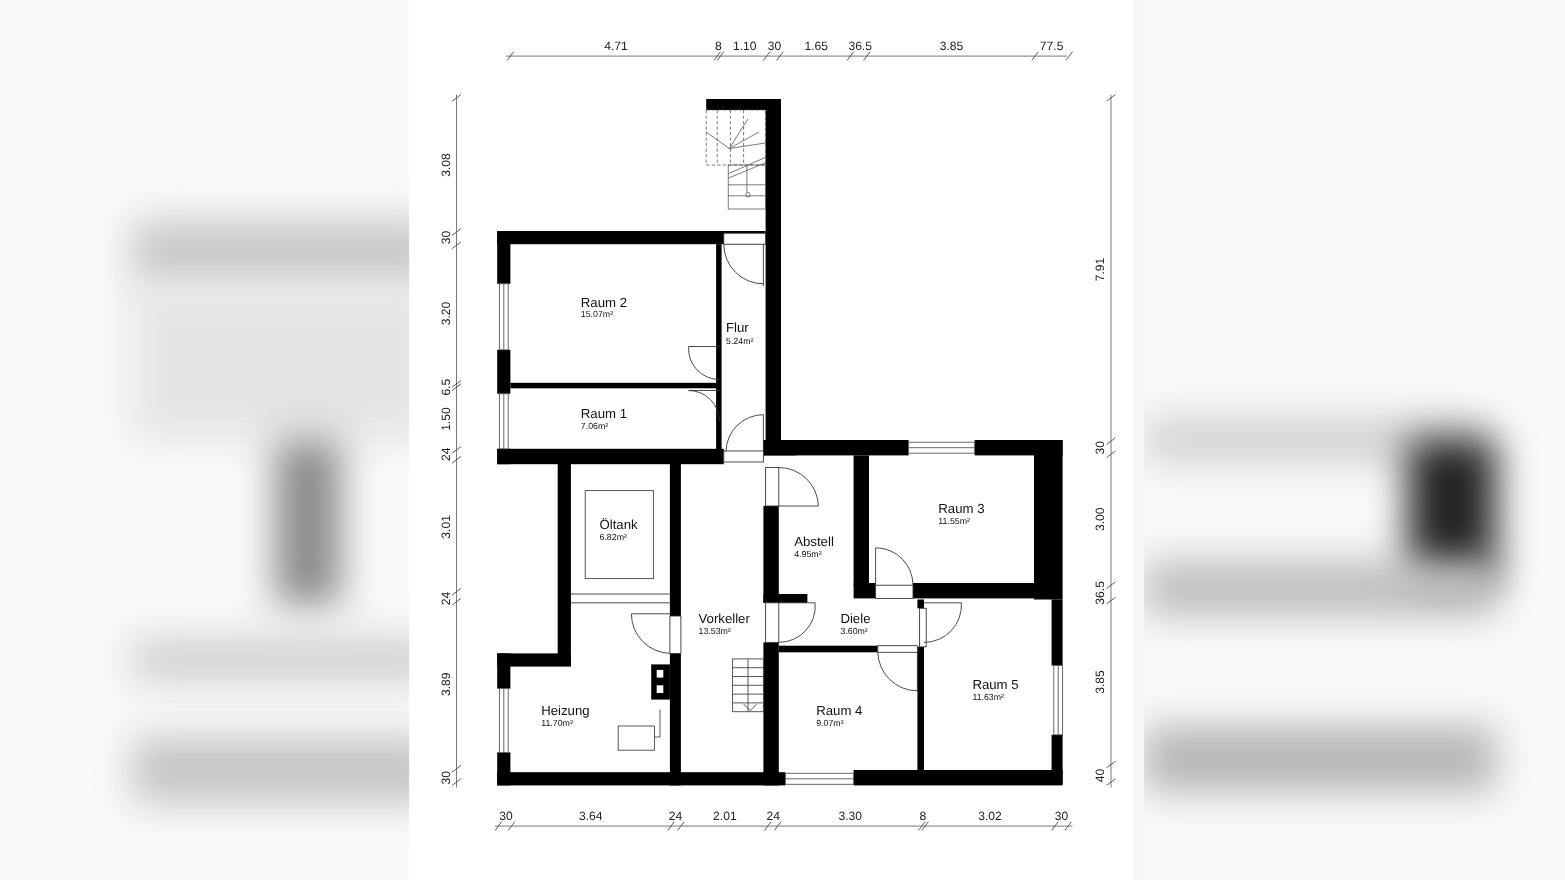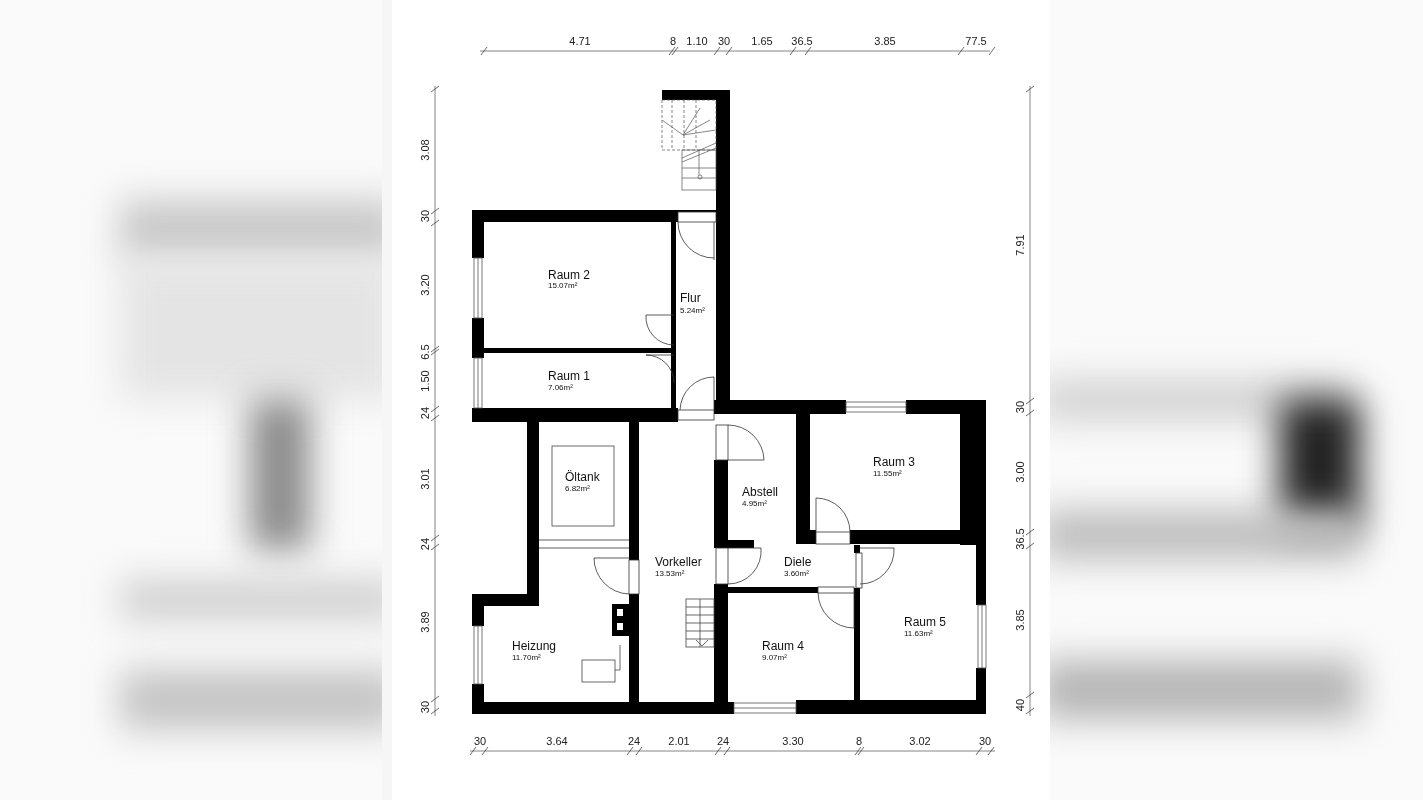--- a/index.html
+++ b/index.html
@@ -9,21 +9,21 @@
     font-family: "Liberation Sans", sans-serif;
   }
   .blur-bg {
     position: absolute; top: 0; height: 800px; overflow: hidden;
     background: #fafafa;
   }
   .blur-bg.left { left: 0; width: 382px; }
   .blur-bg.right { left: 1040px; width: 383px; }
   .blob { position: absolute; filter: blur(18px); }
   .sheet {
-    position: absolute; left: 392px; top: 0; width: 658px; height: 800px;
+    position: absolute; left: 372px; top: 0; width: 658px; height: 800px;
     background: #ffffff;
   }
   svg text { font-family: "Liberation Sans", sans-serif; fill: #111; }
   .dim-text { font-size: 11px; fill: #222; }
   .room-name { font-size: 12px; }
   .room-area { font-size: 8px; }
 </style>
 </head>
 <body>
 

